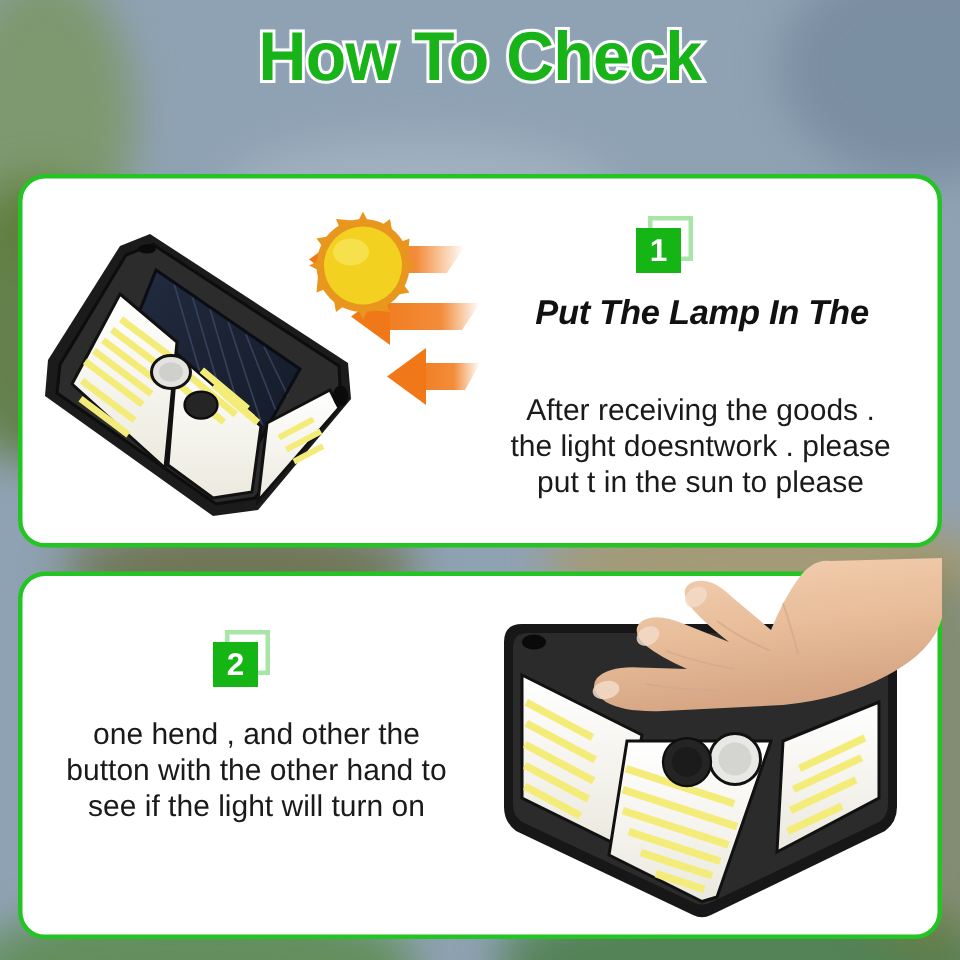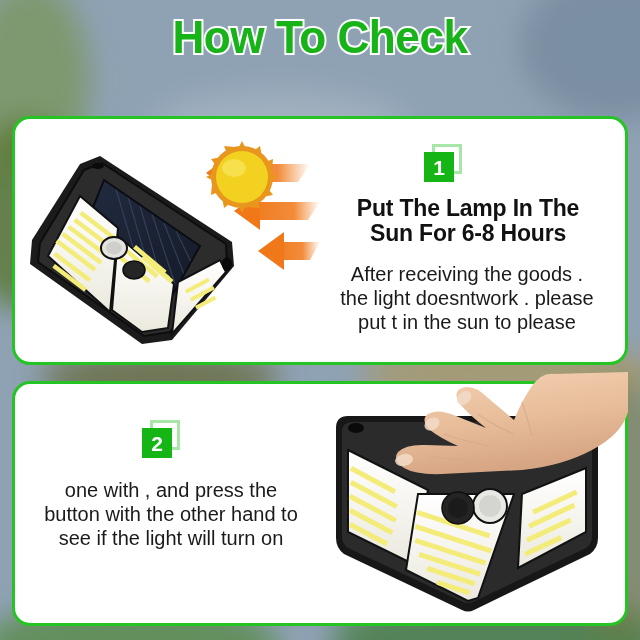--- a/index.html
+++ b/index.html
@@ -73,21 +73,21 @@
   .step-head{
     font-size:23px;font-weight:bold;color:#111;line-height:25px;
     text-align:center;margin:0;letter-spacing:-0.2px;
   }
   .step-body{
     font-size:20px;color:#1a1a1a;line-height:24px;text-align:center;margin:0;
   }
 
   
   #p1-badge{left:422px;top:144px;}
-  #p1-head{position:absolute;left:300px;top:196px;width:336px;}
+  #p1-head{position:absolute;left:300px;top:196px;width:336px;font-style:italic;}
   #p1-body{position:absolute;left:294px;top:262px;width:346px;}
 
   
   #p2-badge{left:140px;top:420px;}
   #p2-body{position:absolute;left:6px;top:478px;width:330px;}
 
   
   .sun{position:absolute;left:206px;top:141px;width:72px;height:72px;}
 
   
@@ -237,21 +237,20 @@
     <circle cx="36" cy="36" r="26" fill="#f2d120"></circle>
     <ellipse cx="28" cy="27" rx="12" ry="9" fill="#f7e45a" opacity=".75"></ellipse>
   </svg>
 
   <div class="badge-wrap" id="p1-badge">
     <div class="badge-ghost"></div>
     <div class="badge-main">1</div>
   </div>
   <div id="p1-head">
     <div class="step-head">Put The Lamp In The</div>
-    <div class="step-head">Sun For 6-8 Hours</div>
   </div>
   <div id="p1-body">
     <div class="step-body">After receiving the goods .</div>
     <div class="step-body">the light doesntwork . please</div>
     <div class="step-body">put t in the sun to please</div>
   </div>
 
   <div class="panel" id="panel2"></div>
 
   <svg class="lamp2" viewBox="0 0 320 228">
@@ -335,18 +334,18 @@
         <ellipse cx="82" cy="26" rx="8" ry="6" transform="rotate(-40 82 26)"></ellipse>
       </g>
     </g>
   </svg>
 
   <div class="badge-wrap" id="p2-badge">
     <div class="badge-ghost"></div>
     <div class="badge-main">2</div>
   </div>
   <div id="p2-body">
-    <div class="step-body">one with , and press the</div>
+    <div class="step-body">one hend , and other the</div>
     <div class="step-body">button with the other hand to</div>
     <div class="step-body">see if the light will turn on</div>
   </div>
 
 </div>
 
 </body></html>

